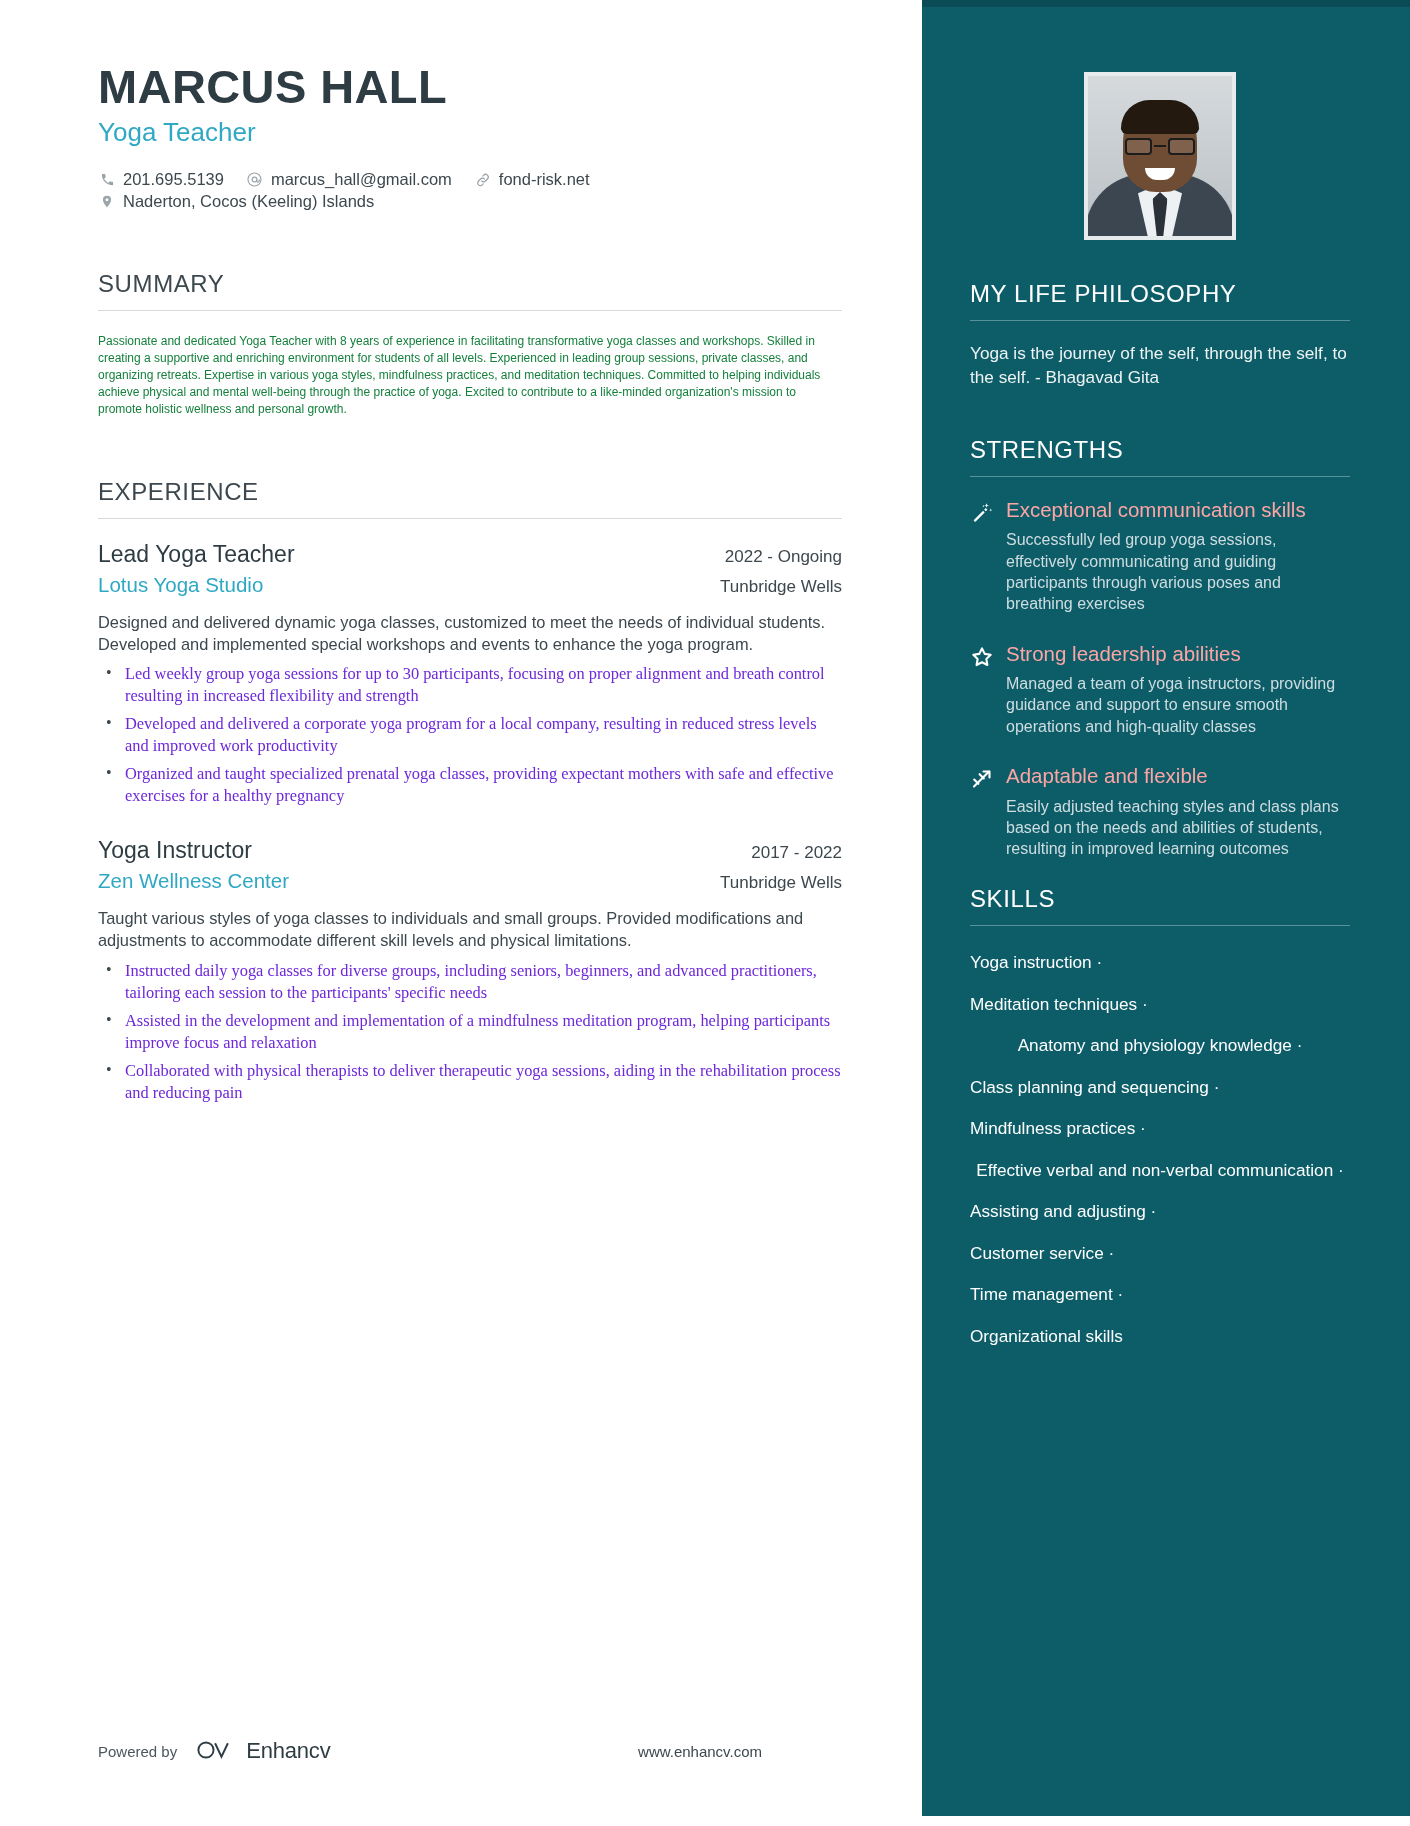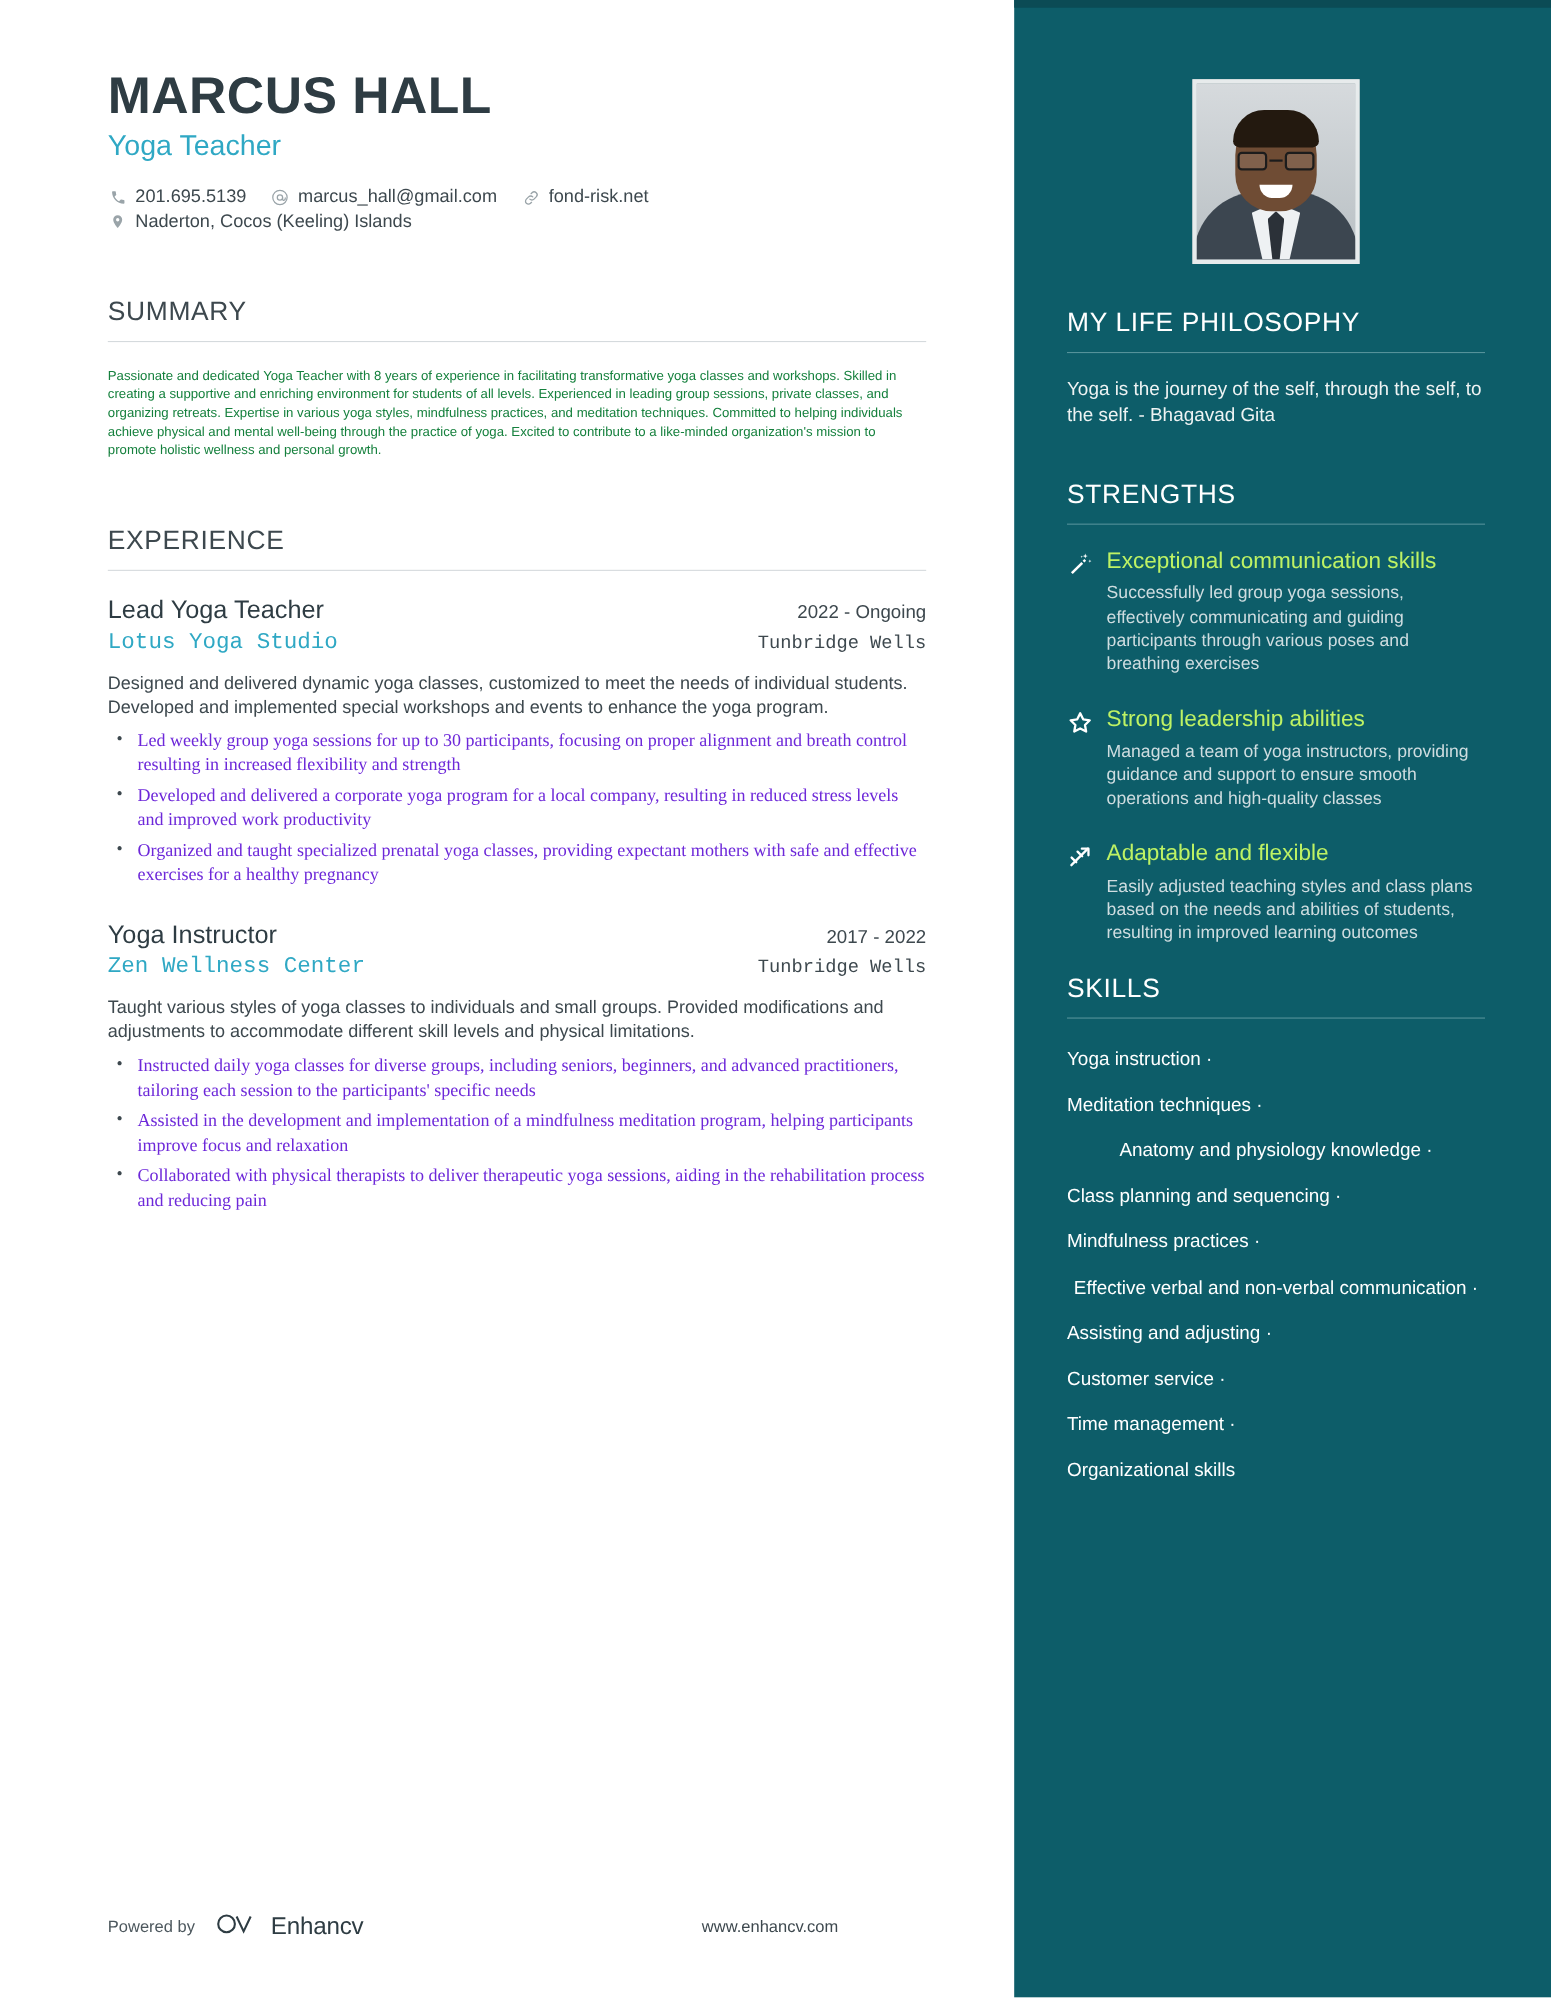--- a/index.html
+++ b/index.html
@@ -102,21 +102,20 @@
     font-size: 17px;
     color: #3d484e;
     white-space: nowrap;
   }
   .job-sub {
     display: flex;
     justify-content: space-between;
     align-items: baseline;
     margin-top: 5px;
     margin-bottom: 14px;
-    font-family: Liberation Mono, monospace;
   }
   .job-company {
     font-size: 20.5px;
     color: #2fa8c4;
   }
   .job-location {
     font-size: 17px;
     color: #3d484e;
     white-space: nowrap;
   }
@@ -300,21 +299,21 @@
     width: 36px;
     flex: none;
     padding-top: 4px;
     color: #ffffff;
   }
   .st-icon svg { display: block; }
   .st-body { flex: 1; }
   .st-name {
     font-size: 20.5px;
     line-height: 1.25;
-    color: #bef264;
+    color: #fca5a5;
     margin-bottom: 7px;
   }
   .st-desc {
     font-size: 16px;
     line-height: 1.33;
     color: #cfdde0;
   }
 
   .skills-block { margin-top: 26px; }
   .skill-row {

